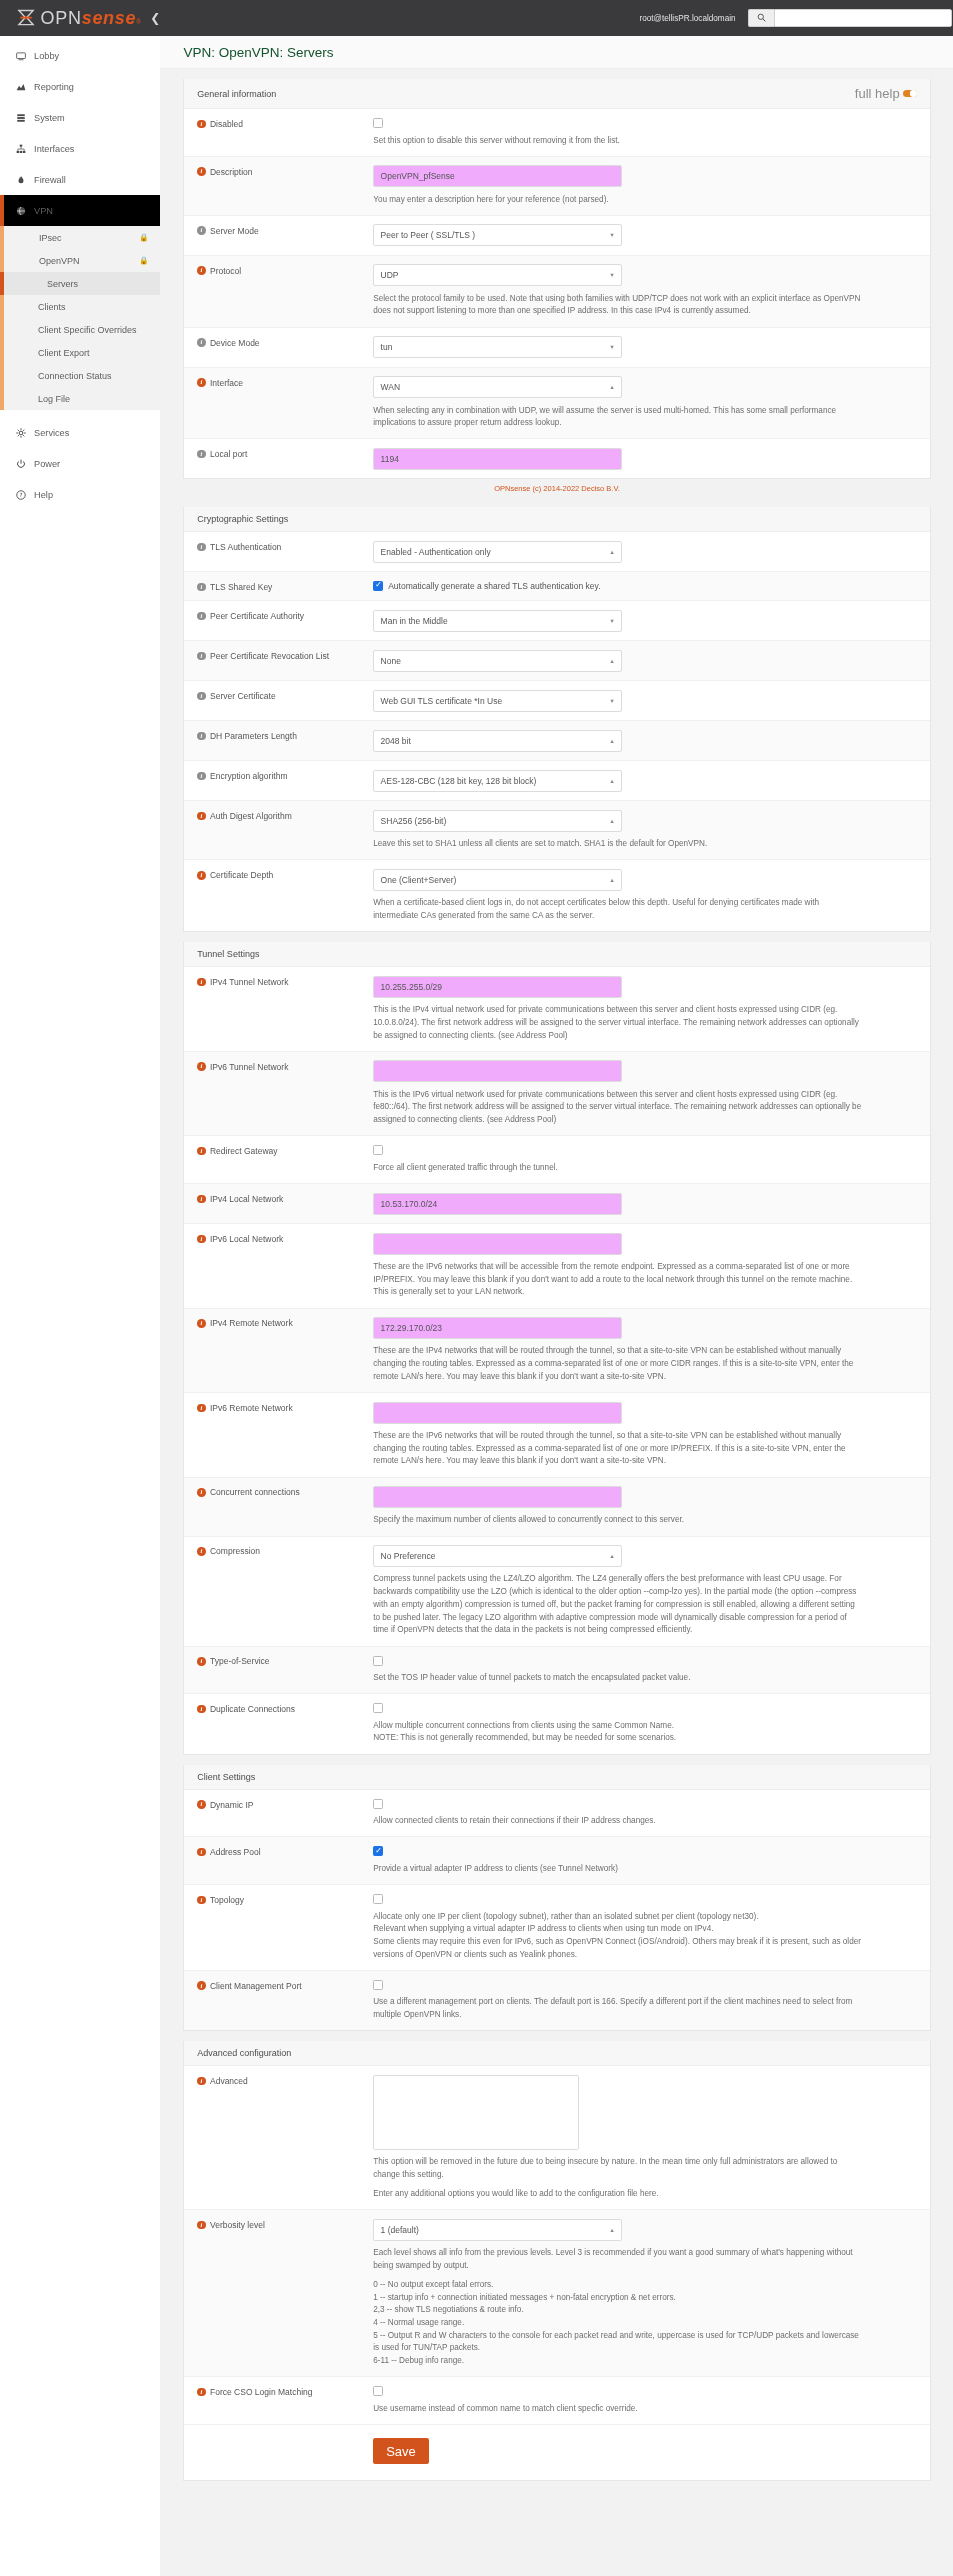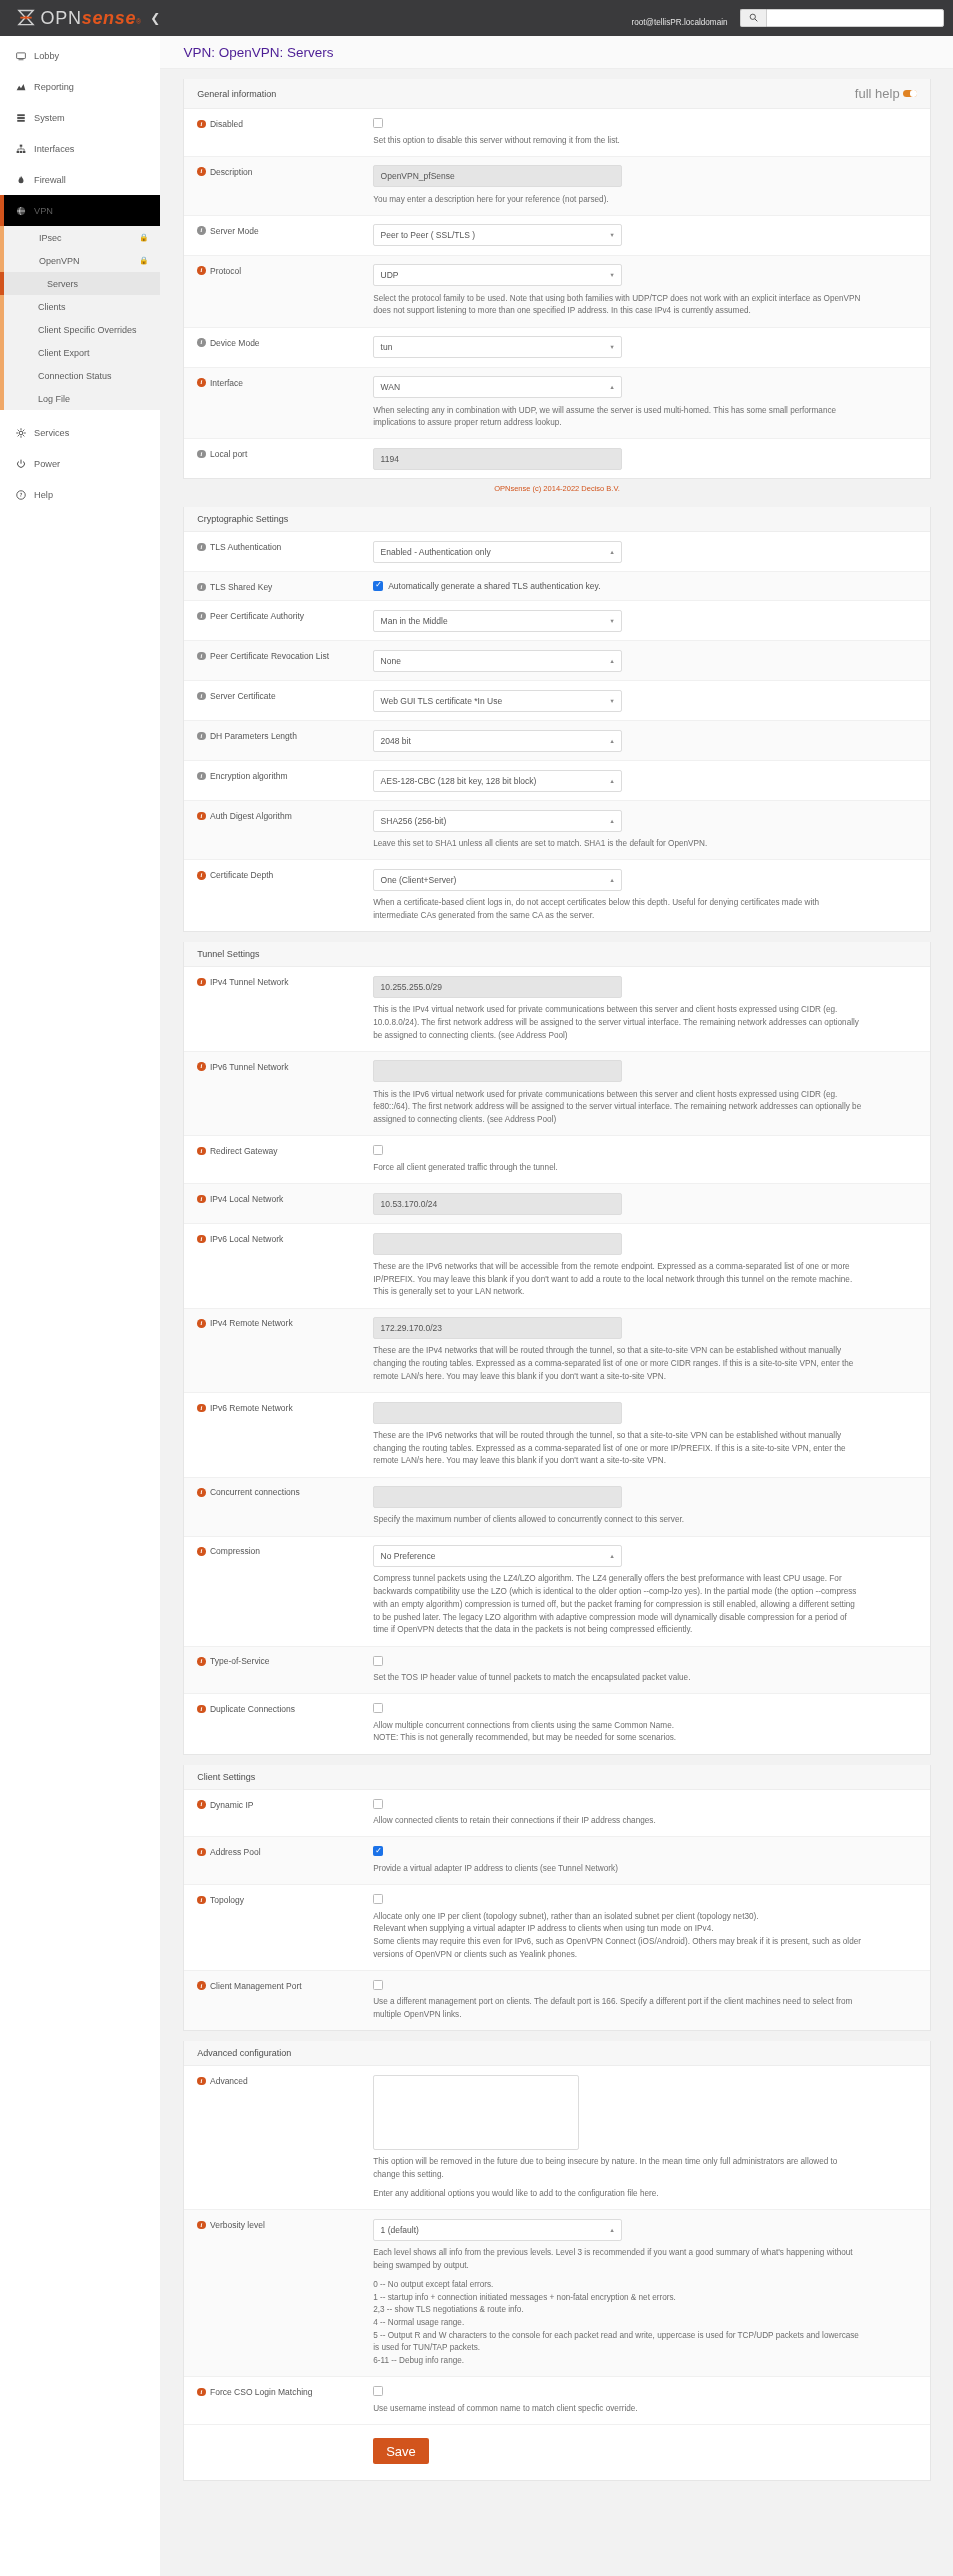--- a/index.html
+++ b/index.html
@@ -18,21 +18,21 @@
     height:36px; background:#3a3a3c; display:flex; align-items:center;
     position:relative;
   }
   .brand { width:160px; display:flex; align-items:center; padding-left:15.6px; height:36px; }
   .logo-mark { width:20px; height:18.5px; position:relative; margin-right:5px; }
   .logo-word { font-size:18px; letter-spacing:0.7px; line-height:1; display:flex; align-items:baseline;}
   .logo-opn { color:#d6d6d6; font-weight:400; }
   .logo-sense { color:#e1551d; font-weight:700; font-style:italic; }
   .logo-reg { color:#e1551d; font-size:6.4px; vertical-align:super; }
   .collapse-btn { color:#d8d8d8; font-size:12px; margin-left:8.5px; cursor:pointer; line-height:1; }
-  .topbar-right { margin-left:auto; display:flex; align-items:flex-end; padding-right:10px; }
+  .topbar-right { margin-left:auto; display:flex; align-items:center; padding-right:2px; }
   .user-label { color:#e4e4e4; font-size:8.2px; margin-right:12.8px; }
   .search-wrap { display:flex; align-items:center; }
   .search-btn {
     width:25.6px; height:18.5px; background:#efefef; border:0.7px solid #cfcfcf; border-right:none;
     border-radius:2.1px 0 0 2.1px; display:flex; align-items:center; justify-content:center; cursor:pointer;
   }
   .search-input {
     width:178px; height:18.5px; border:0.7px solid #cfcfcf; border-radius:0 2.1px 2.1px 0;
     background:#fff; outline:none; font-size:8.5px; padding:0 4.3px; color:#333;
     font-family:"Liberation Sans", sans-serif;
@@ -62,21 +62,21 @@
   .nav-sub.current::before { background:#d2541c; }
   .nav-sub.sub2 { padding-left:38px; }
   .nav-sub .lock { margin-left:auto; margin-right:11.4px; font-size:7.8px; color:#3a3a3a; }
   .nav-gap { height:7px; background:#fff; }
 
   
   .page-head {
     background:#fafafa; height:33px; display:flex; align-items:center;
     padding-left:23.4px; border-bottom:0.7px solid #ededed;
   }
-  .page-title { font-size:13.5px; color:#4c1d95; font-weight:400; }
+  .page-title { font-size:13.5px; color:#14532d; font-weight:400; }
 
   
   .card { background:#fff; margin:10px 23px 0 23.4px; border:0.7px solid #e6e6e6; border-top:none; }
   .card:first-of-type { margin-top:11.4px; }
   .card-head {
     background:#f7f7f7; border-bottom:0.7px solid #ededed; padding:7px 12.8px;
     display:flex; align-items:center; font-size:9px; color:#4d4d4d;
   }
   .fullhelp { margin-left:auto; font-size:13px; color:#8d8d8d; display:flex; align-items:center; gap:3.6px; }
   .toggle-pill {
@@ -95,21 +95,21 @@
   .info-i {
     display:inline-flex; align-items:center; justify-content:center;
     width:8.5px; height:8.5px; border-radius:50%; background:#d2541c; color:#fff;
     font-size:6.4px; font-weight:700; font-style:italic; margin-right:4.3px; flex:0 0 8.5px;
     font-family:"Liberation Serif", serif; line-height:1; margin-top:0.7px;
   }
   .info-i.grey { background:#8f8f8f; }
 
   input[type=text].fld, .fld {
     width:249px; height:22px; border:0.7px solid #dcdcdc; border-radius:2.1px;
-    background:#e5e5e5; padding:0 6.4px; font-size:8.5px; color:#555;
+    background:#f0abfc; padding:0 6.4px; font-size:8.5px; color:#555;
     font-family:"Liberation Sans", sans-serif; outline:none; display:block;
   }
   .sel {
     width:249px; height:22px; border:0.7px solid #dcdcdc; border-radius:2.1px; background:#fff;
     font-size:8.5px; color:#555; display:flex; align-items:center; padding:0 6.4px; position:relative;
     cursor:pointer;
   }
   .sel .caret { margin-left:auto; font-size:5.7px; color:#888; }
   .ta {
     width:206px; height:75px; border:0.7px solid #dcdcdc; border-radius:2.1px; background:#fff;

